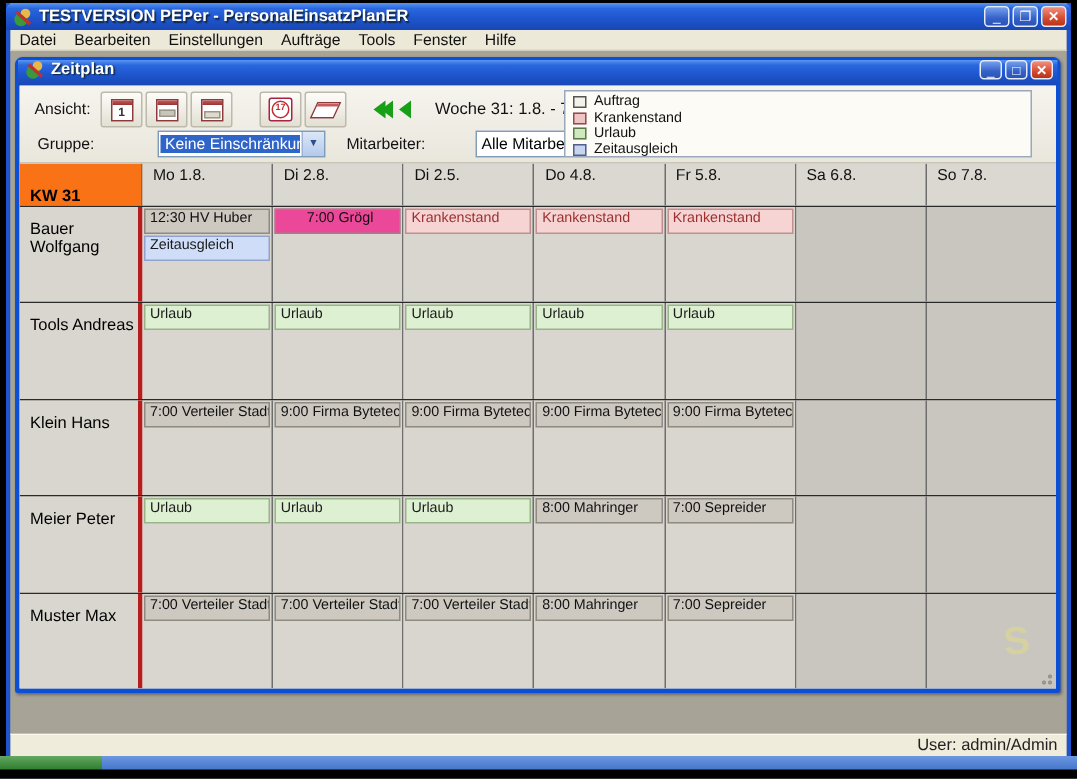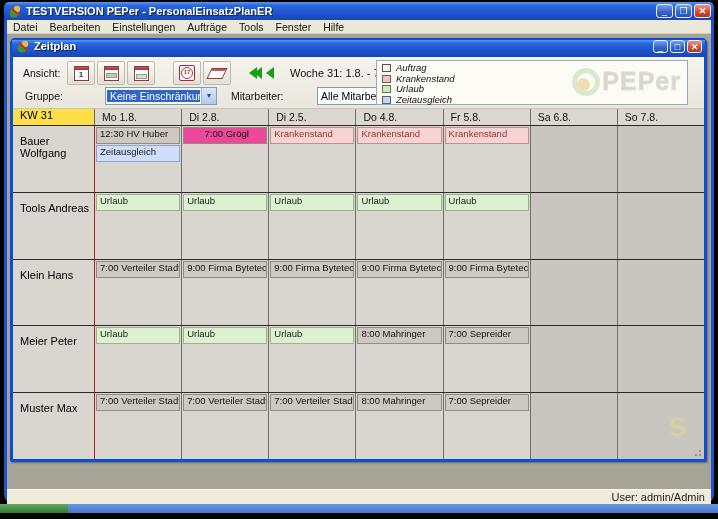--- a/index.html
+++ b/index.html
@@ -3,21 +3,21 @@
 <meta charset="utf-8">
 <style>
   * { margin:0; padding:0; box-sizing:border-box; }
   html,body { width:718px; height:519px; background:#000; overflow:hidden;
     font-family:"Liberation Sans", sans-serif; }
   body { position:relative; }
 
   
   .main-window { position:absolute; left:4px; top:2px; width:710px; height:502px;
     display:flex; flex-direction:column;
-    border-left:3px solid #1e55cc; border-right:3px solid #1e55cc; background:#a7a396;border-radius:10px; }
+    border-left:3px solid #1e55cc; border-right:3px solid #1e55cc; background:#a7a396; }
   .titlebar { height:18px; flex:0 0 18px; display:flex; align-items:center; padding:0 3px;
     background:linear-gradient(180deg,#5a96f2 0%,#2a67de 20%,#1f56cf 55%,#1747b4 100%);
     border-radius:5px 5px 0 0; margin:0 -3px; }
   .titlebar .app-icon { width:13px; height:13px; margin:0 4px 0 2px; flex:0 0 13px; }
   .titlebar .title-text { color:#fff; font-size:11px; font-weight:bold; flex:1;
     text-shadow:1px 1px 1px #123; white-space:nowrap; overflow:hidden; }
   .winbtns { display:flex; gap:2px; }
   .winbtn { width:17px; height:14px; border:1px solid #e6ecf8; border-radius:3px;
     color:#fff; font-size:9px; line-height:12px; text-align:center; cursor:pointer;
     background:linear-gradient(180deg,#74a0ef,#3561c8 60%,#2a53b4); }
@@ -98,41 +98,41 @@
     background:linear-gradient(180deg,#dce7f7,#b4c9ec); border-left:1px solid #9db4d4;
     color:#2c4f8a; font-size:7px; text-align:center; line-height:16px; }
   .combo-gruppe { width:112px; }
   .combo-mit { width:100px; }
 
   
   .legend-panel { position:absolute; right:16px; top:3px; width:312px; height:45px;
     background:#fcfbf5; border:1px solid #9aa8bc; padding:2px 5px; }
   .legend-item { display:flex; align-items:center; height:10px; margin-bottom:0.5px; }
   .legend-swatch { width:9px; height:8px; border:1px solid #444; margin-right:5px; flex:0 0 9px; }
-  .legend-label { font-size:9.5px; color:#111; line-height:10px;font-style:italic; }
+  .legend-label { font-size:9.5px; color:#111; line-height:10px; }
   .wm { position:absolute; right:6px; top:6px; display:flex; align-items:center; opacity:.5;
     pointer-events:none; }
   .wm-circle { width:28px; height:28px; border-radius:50%; border:5px solid #b9d6a8;
     position:relative; margin-right:2px; background:radial-gradient(circle at 35% 65%, #e8c26a 0 6px, transparent 7px); }
   .wm-text { font-size:25px; font-weight:bold; color:#b6b2a6; letter-spacing:1px;
     -webkit-text-stroke:1px #c8c4b8; }
 
   
   .grid { flex:1; display:flex; flex-direction:column; background:#d9d6cf; overflow:hidden; }
   .grid-header { flex:0 0 17px; display:flex; border-bottom:1px solid #2a2a2a; }
-  .corner-cell { width:82px; flex:0 0 82px; font-size:11px; font-weight:normal; color:#000;
-    padding:0 0 0 7px; border-right:1px solid #6e6e6e; background:#fde047; }
+  .corner-cell { width:82px; flex:0 0 82px; font-size:11px; font-weight:bold; color:#000;
+    padding:16px 0 0 7px; border-right:1px solid #6e6e6e; background:#f97316; }
   .col-header { flex:1; font-size:10.5px; color:#111; padding:2px 0 0 7px;
     border-right:1px solid #6e6e6e; background:#dbd8d1; }
   .col-header:last-child { border-right:none; }
   .grid-body { flex:1; display:flex; flex-direction:column; }
   .grid-row { flex:1; display:flex; border-bottom:1px solid #2a2a2a; }
   .grid-row:last-child { border-bottom:none; }
   .name-cell { width:82px; flex:0 0 82px; font-size:11px; color:#000; padding:9px 2px 0 7px;
-    border-right:1px solid #b91c1c; background:#d9d6cf; }
+    border-right:3px solid #b91c1c; background:#d9d6cf; }
   .day-cell { flex:1; border-right:1px solid #6e6e6e; background:#d9d6cf;
     padding:1px 1px 0 1px; overflow:hidden; }
   .day-cell:last-child { border-right:none; }
   .day-cell.weekend { background:#c9c6bf; }
   .entry { height:17px; line-height:11px; font-size:9.5px; padding-left:3px; margin-bottom:1px;
     border:1px solid; white-space:nowrap; overflow:hidden; cursor:pointer; }
 
   .wm-s { position:absolute; right:18px; bottom:16px; font-size:26px; font-weight:bold;
     color:#d8d39c; transform:rotate(-6deg); opacity:.85; pointer-events:none; }
 
@@ -232,24 +232,20 @@
               <span class="combo-value">Keine Einschränkung</span>
               <span class="combo-arrow">▼</span>
             </span>
             <span class="tb-label lbl-mit">Mitarbeiter:</span>
             <span class="combo combo-mit">
               <span class="combo-value">Alle Mitarbeiter</span>
               <span class="combo-arrow">▼</span>
             </span>
           </div>
           <div class="legend-panel">
-            <div class="wm">
-              <span class="wm-circle"></span>
-              <span class="wm-text">PEPer</span>
-            </div>
           <div class="legend-item">
                 <span class="legend-swatch" style="background: rgb(244, 241, 234); border-color: rgb(85, 85, 85);"></span>
                 <span class="legend-label">Auftrag</span>
               </div>
               <div class="legend-item">
                 <span class="legend-swatch" style="background: rgb(239, 196, 196); border-color: rgb(138, 80, 80);"></span>
                 <span class="legend-label">Krankenstand</span>
               </div>
               <div class="legend-item">
                 <span class="legend-swatch" style="background: rgb(207, 232, 189); border-color: rgb(90, 122, 74);"></span>

